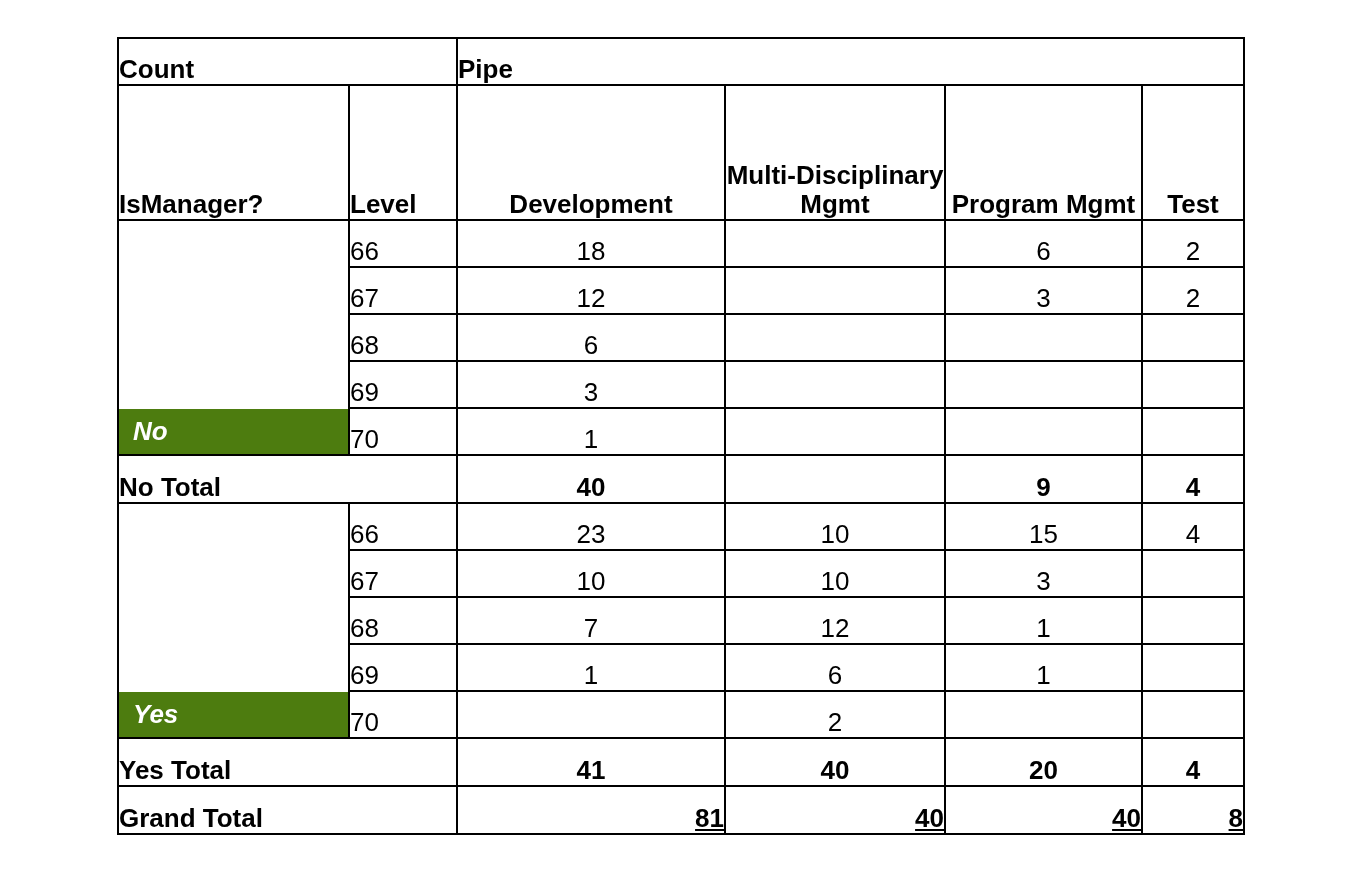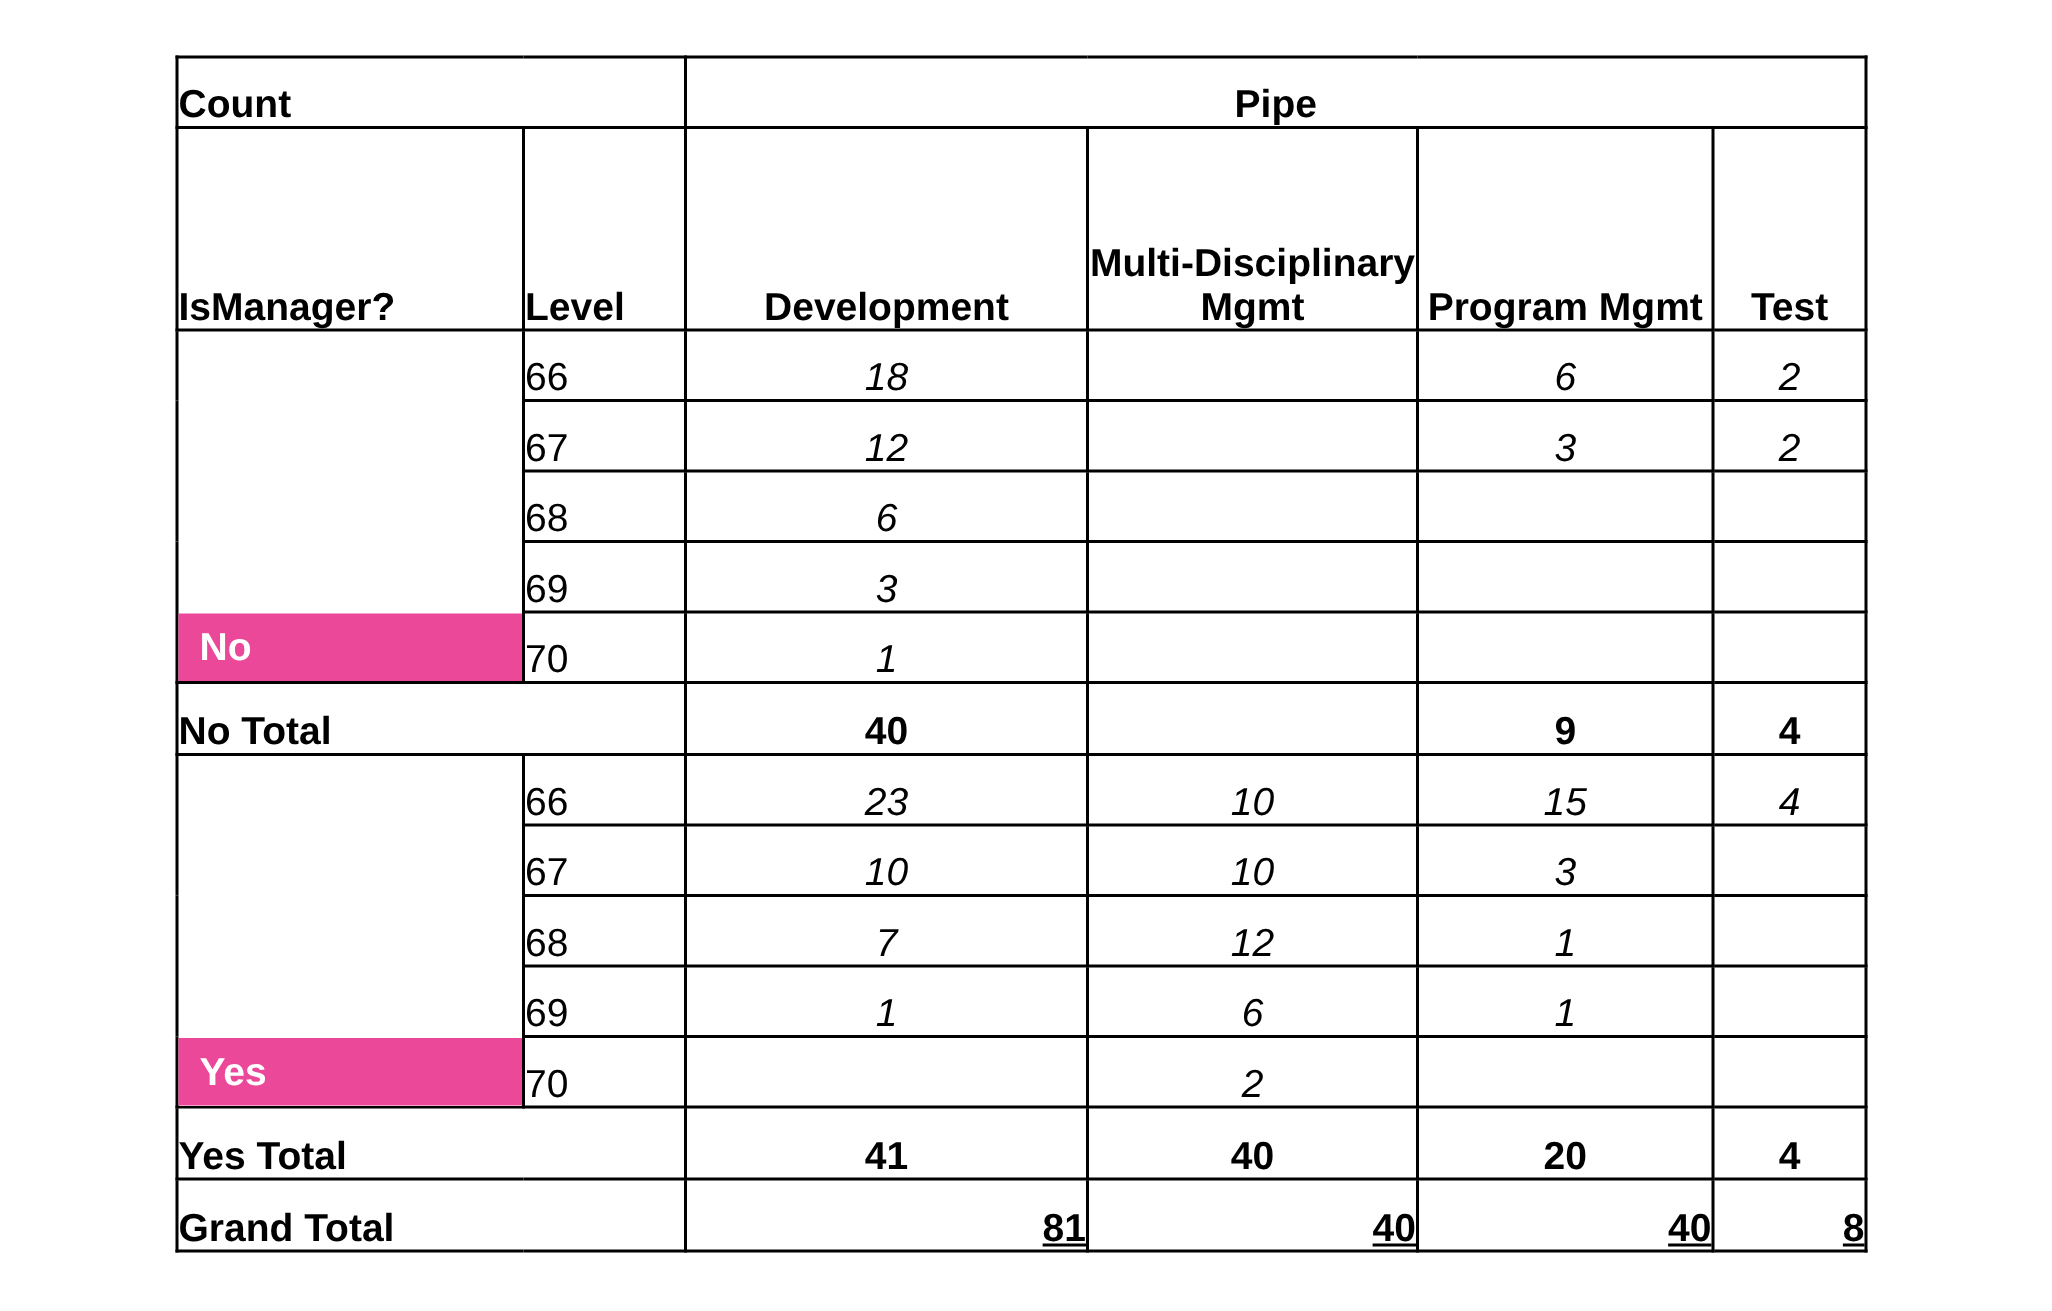--- a/index.html
+++ b/index.html
@@ -56,21 +56,21 @@
     font-weight: bold;
     text-align: left;
     vertical-align: middle;
     padding-left: 14px;
     height: 45px;
   }
 
   
   .pipe-banner {
     font-weight: bold;
-    text-align: center;
+    text-align: left;
     vertical-align: middle;
     height: 45px;
   }
 
   
   .hdr-field {
     font-weight: bold;
     vertical-align: bottom;
     padding-bottom: 6px;
     height: 133px;
@@ -89,46 +89,46 @@
   
   .grp-label {
     font-weight: bold;
     text-align: left;
     vertical-align: top;
     padding: 0;
     position: relative;
   }
   .grp-label .band {
     display: block;
-    background: #ec4899;
+    background: #4d7c0f;
     color: #ffffff;
     height: 45px;
     line-height: 45px;
     padding-left: 14px;
     box-sizing: border-box;
+    font-style: italic;
   }
 
   
   .lvl {
     text-align: left;
     vertical-align: middle;
     padding-right: 22px;
     border-top: none;
     border-bottom: none;
     height: 45px;
   }
   .val {
     text-align: center;
     vertical-align: middle;
     border-top: none;
     border-bottom: none;
     border-left: none;
     border-right: none;
     height: 45px;
-    font-style: italic;
   }
 
   
   .tot-label {
     font-weight: bold;
     background: #000000;
     color: #ffffff;
     text-align: left;
     vertical-align: middle;
     padding-left: 14px;

